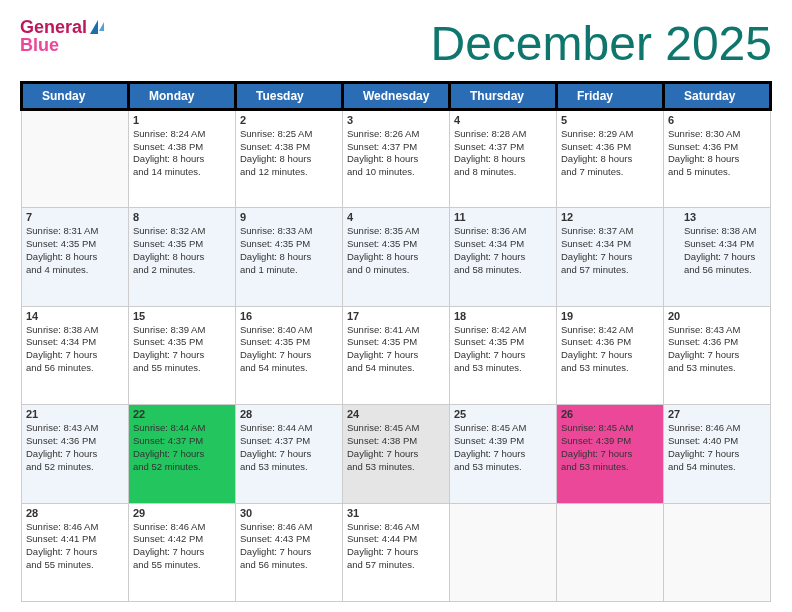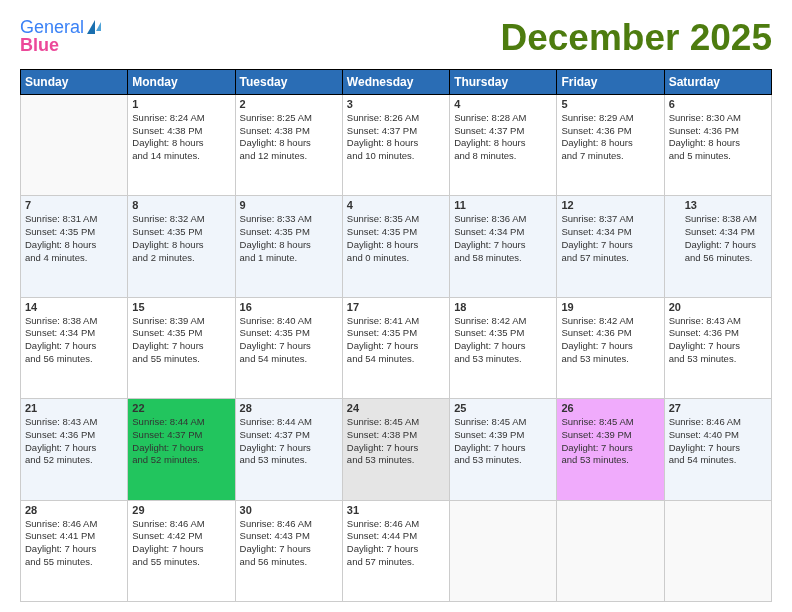--- a/index.html
+++ b/index.html
@@ -18,22 +18,22 @@
       flex-direction: column;
     }
     .header {
       display: flex;
       justify-content: space-between;
       align-items: flex-start;
       margin-bottom: 10px;
     }
     .logo-text-general {
       font-size: 18px;
-      font-weight: normal;
-      color: #3b82f6;
+      font-weight: bold;
+      color: #be185d;
       line-height: 1;
     }
     .logo-text-blue {
       font-size: 18px;
       font-weight: bold;
       color: #ec4899;
       line-height: 1;
     }
     .logo-block {
       display: flex;
@@ -59,44 +59,44 @@
       border-left: 5px solid transparent;
       border-right: 0px solid transparent;
       border-bottom: 9px solid #4fa3d8;
       margin-left: 1px;
       margin-bottom: 1px;
     }
     .title-block {
       text-align: right;
     }
     .title-month {
-      font-size: 37px;
-      font-weight: bold;
-      color: #4d7c0f;
+      font-size: 48px;
+      font-weight: normal;
+      color: #0f766e;
       line-height: 1.1;
     }
     .title-location {
       font-size: 15px;
       color: #555;
     }
     .calendar {
       flex: 1;
       border: 1px solid #ccc;
       border-collapse: collapse;
       width: 100%;
       table-layout: fixed;
     }
     .calendar th {
       background-color: #2a6db5;
       color: #fff;
       font-size: 12px;
       font-weight: bold;
-      padding: 5px 4px;
+      padding: 5px 19px;
       text-align: left;
-      border: 1px solid #000000;
+      border: 3px solid #000000;
     }
     .calendar td {
       vertical-align: top;
       border: 1px solid #ccc;
       padding: 3px 4px;
       font-size: 9.5px;
       color: #333;
       height: 88px;
       width: 113px;
     }
@@ -250,21 +250,21 @@
             <div class="day-info">Sunrise: 8:44 AM<br>Sunset: 4:37 PM<br>Daylight: 7 hours<br>and 53 minutes.</div>
           </td>
           <td style="background-color: #e5e5e5;">
             <span class="day-number">24</span>
             <div class="day-info">Sunrise: 8:45 AM<br>Sunset: 4:38 PM<br>Daylight: 7 hours<br>and 53 minutes.</div>
           </td>
           <td style="background-color: rgb(240, 245, 251);">
             <span class="day-number">25</span>
             <div class="day-info">Sunrise: 8:45 AM<br>Sunset: 4:39 PM<br>Daylight: 7 hours<br>and 53 minutes.</div>
           </td>
-          <td style="background-color: #f0abfc;">
+          <td style="background-color: #ec4899;">
             <span class="day-number">26</span>
             <div class="day-info">Sunrise: 8:45 AM<br>Sunset: 4:39 PM<br>Daylight: 7 hours<br>and 53 minutes.</div>
           </td>
           <td style="background-color: rgb(240, 245, 251);">
             <span class="day-number">27</span>
             <div class="day-info">Sunrise: 8:46 AM<br>Sunset: 4:40 PM<br>Daylight: 7 hours<br>and 54 minutes.</div>
           </td>
         </tr>
         <tr>
           <td style="background-color: rgb(255, 255, 255);">

